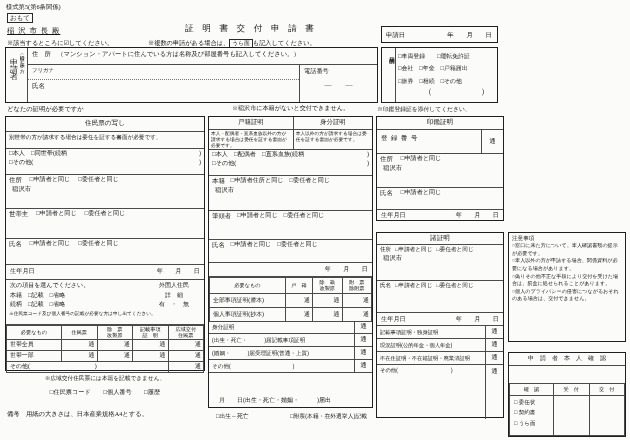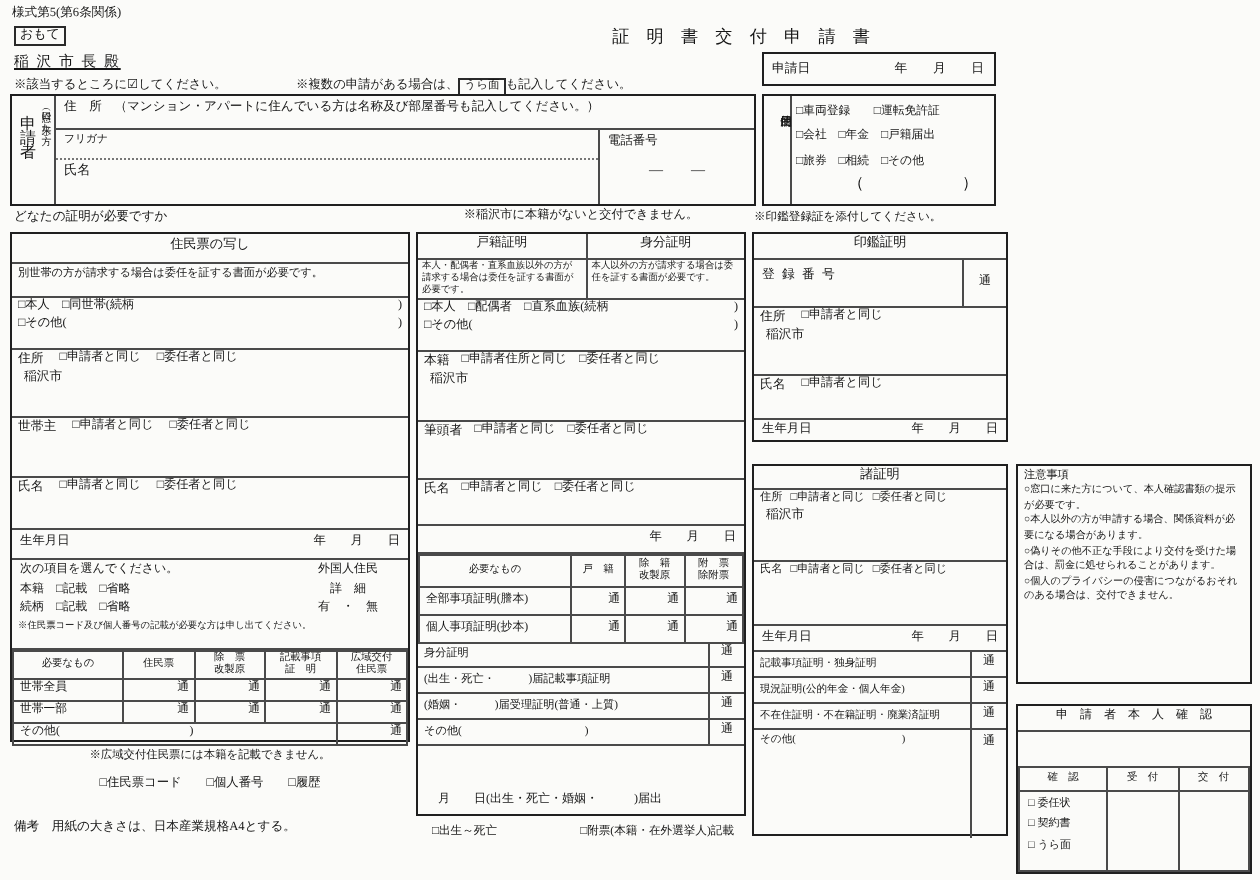--- a/index.html
+++ b/index.html
@@ -35,21 +35,21 @@
   .boxed { display:inline-block; border:1px solid #2a2a2a; padding:0 2px; }
   .notepar { font-size:5.1px; line-height:1.5; }
 </style>
 </head>
 <body>
 
 <div class="sheet">
 
   <div class="abs" style="left:6px;top:3px;font-size:6.3px;">様式第5(第6条関係)</div>
   <div class="abs boxed" style="left:7px;top:13px;font-size:6.5px;">おもて</div>
-  <div class="abs" style="left:185px;top:13px;width:250px;text-align:right;font-size:8.6px;">証　明　書　交　付　申　請　書</div>
+  <div class="abs" style="left:185px;top:23px;width:250px;text-align:left;font-size:8.6px;">証　明　書　交　付　申　請　書</div>
   <div class="abs" style="left:7px;top:26px;font-size:7.4px;letter-spacing:1px;text-decoration:underline;">稲 沢 市 長 殿</div>
   <div class="abs" style="left:7px;top:38.5px;font-size:6.2px;">※該当するところに☑してください。</div>
   <div class="abs" style="left:148px;top:38.5px;font-size:6.2px;">
     <span>※複数の申請がある場合は、</span><span class="boxed" style="font-size:5.8px;">うら面</span><span>も記入してください。</span>
   </div>
 
   <div class="b" style="left:381px;top:26px;width:117px;height:17px;display:flex;align-items:center;">
     <span style="font-size:6.4px;padding-left:4px;">申請日</span>
     <span style="flex:1;text-align:right;font-size:6.4px;padding-right:5px;">年　　月　　日</span>
   </div>

